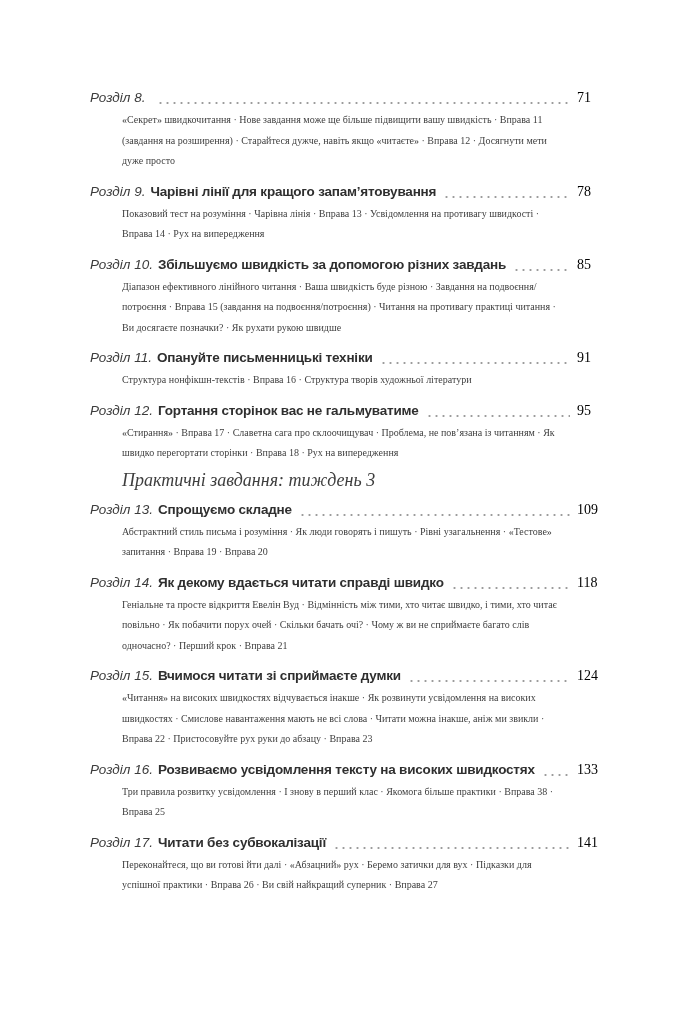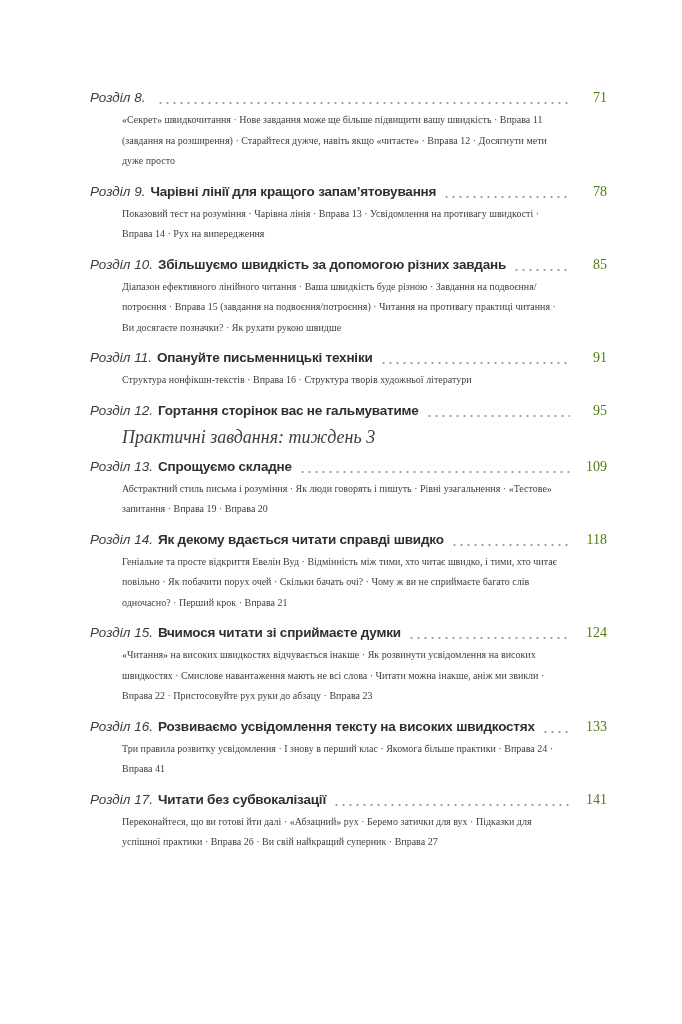--- a/index.html
+++ b/index.html
@@ -48,25 +48,25 @@
     height: 2px;
     align-self: flex-end;
     margin: 0 7px 4px 7px;
     background-image: radial-gradient(circle, #9c9c9c 1px, rgba(0,0,0,0) 1.2px);
     background-size: 7px 2px;
     background-repeat: repeat-x;
     background-position: left bottom;
   }
   .page-num {
     min-width: 30px;
-    text-align: right;
+    text-align: left;
     flex-shrink: 0;
     font-family: "Liberation Serif", "DejaVu Serif", serif;
     font-size: 14px;
-    color: #4d7c0f;
+    color: #000000;
   }
   .desc {
     margin: 2px 0 0 32px;
     max-width: 446px;
     font-family: "Liberation Serif", "DejaVu Serif", serif;
     font-size: 10px;
     line-height: 20.5px;
     color: #3e3e3e;
   }
   .note {
@@ -124,20 +124,21 @@
       <p class="desc">Структура нонфікшн-текстів · Вправа 16 · Структура творів художньої літератури</p>
     </div>
 
     <div class="entry">
       <div class="heading">
         <span class="chapter-label">Розділ 12.</span>
         <span class="chapter-title">Гортання сторінок вас не гальмуватиме</span>
         <span class="leader"></span>
         <span class="page-num">95</span>
       </div>
+      <p class="desc">«Стирання» · Вправа 17 · Славетна сага про склоочищувач · Проблема, не пов’язана із читанням · Як швидко перегортати сторінки · Вправа 18 · Рух на випередження</p>
       <p class="note">Практичні завдання: тиждень 3</p>
     </div>
 
     <div class="entry">
       <div class="heading">
         <span class="chapter-label">Розділ 13.</span>
         <span class="chapter-title">Спрощуємо складне</span>
         <span class="leader"></span>
         <span class="page-num">109</span>
       </div>
@@ -164,21 +165,21 @@
       <p class="desc">«Читання» на високих швидкостях відчувається інакше · Як розвинути усвідомлення на високих швидкостях · Смислове навантаження мають не всі слова · Читати можна інакше, аніж ми звикли · Вправа 22 · Пристосовуйте рух руки до абзацу · Вправа 23</p>
     </div>
 
     <div class="entry">
       <div class="heading">
         <span class="chapter-label">Розділ 16.</span>
         <span class="chapter-title">Розвиваємо усвідомлення тексту на високих швидкостях</span>
         <span class="leader"></span>
         <span class="page-num">133</span>
       </div>
-      <p class="desc">Три правила розвитку усвідомлення · І знову в перший клас · Якомога більше практики · Вправа 24 · Вправа 41</p>
+      <p class="desc">Три правила розвитку усвідомлення · І знову в перший клас · Якомога більше практики · Вправа 38 · Вправа 25</p>
     </div>
 
     <div class="entry">
       <div class="heading">
         <span class="chapter-label">Розділ 17.</span>
         <span class="chapter-title">Читати без субвокалізації</span>
         <span class="leader"></span>
         <span class="page-num">141</span>
       </div>
       <p class="desc">Переконайтеся, що ви готові йти далі · «Абзацний» рух · Беремо затички для вух · Підказки для успішної практики · Вправа 26 · Ви свій найкращий суперник · Вправа 27</p>

